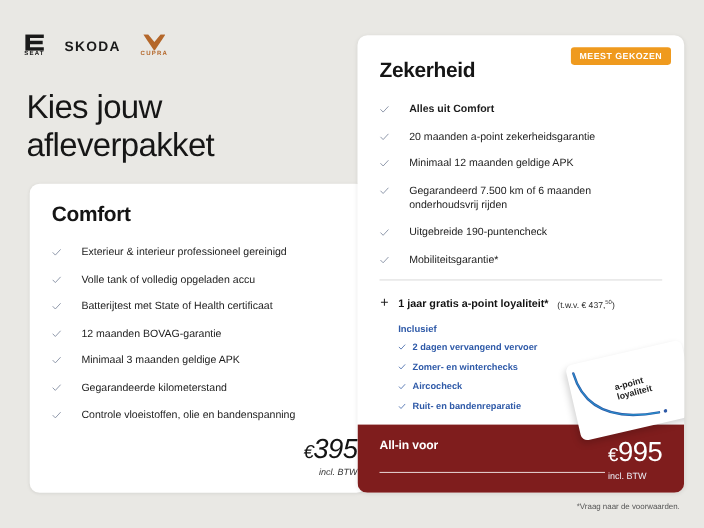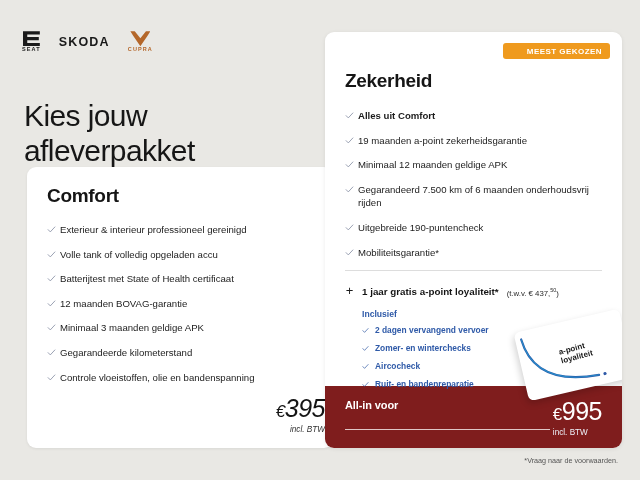--- a/index.html
+++ b/index.html
@@ -56,21 +56,20 @@
   .headline {
     position: absolute;
     left: 24px;
     top: 80px;
     width: 280px;
     font-size: 30px;
     font-weight: 400;
     line-height: 1.18;
     letter-spacing: -0.6px;
     color: #161616;
-    margin-top: 18px;
   }
 
   
   .card-comfort {
     position: absolute;
     left: 27px;
     top: 167px;
     width: 306px;
     height: 281px;
     background: #ffffff;
@@ -83,51 +82,51 @@
     position: absolute;
     left: 325px;
     top: 32px;
     width: 297px;
     height: 416px;
     background: #ffffff;
     border-radius: 9px;
     box-shadow: 0 1px 4px rgba(0,0,0,0.08);
     overflow: hidden;
   }
-  .zek-body { padding: 22px 20px 0 20px; position: relative; margin-top: 16px; }
+  .zek-body { padding: 22px 20px 0 20px; position: relative; }
 
   .badge {
     position: absolute;
     right: 12px;
     top: 11px;
     background: #ef9a1e;
     color: #ffffff;
     font-size: 8px;
     font-weight: bold;
     letter-spacing: 0.45px;
-    padding: 4px 8px 3px 24px;
+    padding: 4px 8px 3px 8px;
     border-radius: 3px;
     z-index: 5;
   }
 
   .card-title {
     font-size: 19px;
     font-weight: bold;
     letter-spacing: -0.3px;
     color: #151515;
   }
   .card-title.comfort { margin-bottom: 16px; }
   .card-title.zek { margin-bottom: 17px; }
 
   
   ul.features { list-style: none; }
   ul.features li {
     display: flex;
     align-items: flex-start;
-    gap: 4px;
+    gap: 18px;
     font-size: 9.6px;
     line-height: 1.42;
     color: #1c1c1c;
     margin-bottom: 11px;
   }
   .zek-list li { margin-bottom: 13px; }
   .zek-list li.bold-item { font-weight: bold; }
 
   .check {
     flex: 0 0 auto;
@@ -379,21 +378,21 @@
             </svg>
           </span>
           <span>Alles uit Comfort</span>
         </li>
         <li>
           <span class="check">
             <svg width="9" height="9" viewBox="0 0 12 12">
               <path d="M1.5 6.2 L4.4 9.2 L10.5 2.6" fill="none" stroke="#8a93a6" stroke-width="1.15" stroke-linecap="round" stroke-linejoin="round"></path>
             </svg>
           </span>
-          <span>19 maanden a-point zekerheidsgarantie</span>
+          <span>20 maanden a-point zekerheidsgarantie</span>
         </li>
         <li>
           <span class="check">
             <svg width="9" height="9" viewBox="0 0 12 12">
               <path d="M1.5 6.2 L4.4 9.2 L10.5 2.6" fill="none" stroke="#8a93a6" stroke-width="1.15" stroke-linecap="round" stroke-linejoin="round"></path>
             </svg>
           </span>
           <span>Minimaal 12 maanden geldige APK</span>
         </li>
         <li>

